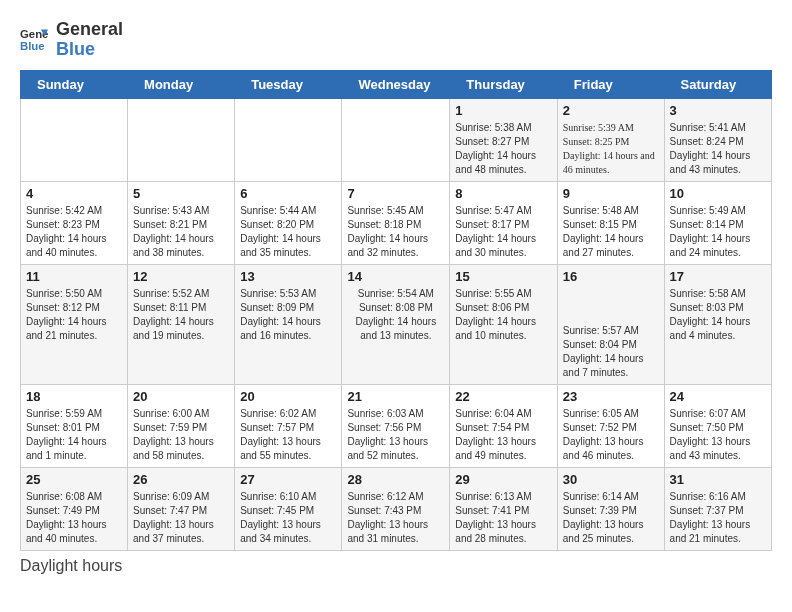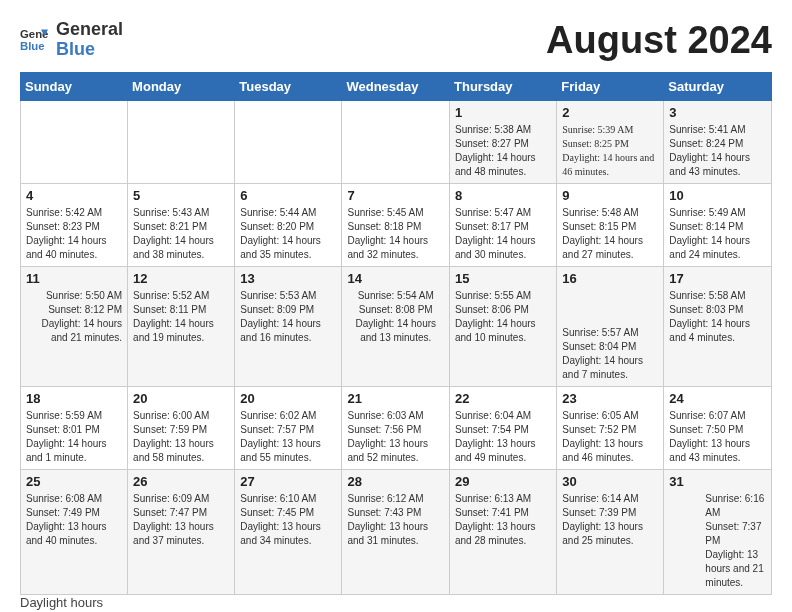--- a/index.html
+++ b/index.html
@@ -40,21 +40,21 @@
       font-weight: normal;
     }
     table {
       width: 100%;
       border-collapse: collapse;
       font-size: 11px;
     }
     thead tr th {
       background-color: #2e6db4;
       color: #fff;
-      padding: 6px 4px;
+      padding: 6px 16px;
       text-align: left;
       font-size: 13px;
       font-weight: bold;
       border: 1px solid #2e6db4;
     }
     tbody tr td {
       border: 1px solid #ccc;
       vertical-align: top;
       padding: 4px 5px;
       width: 108px;
@@ -72,42 +72,42 @@
     }
     .day-info {
       color: #333;
       font-size: 10px;
       line-height: 1.4;
     }
     .empty-cell {
       background: #fff !important;
     }
     .footer-note {
-      font-size: 13px;
+      font-size: 16px;
       color: #444;
+      margin-top: 6px;
       text-align: left;
     }
   </style>
 </head>
 <body>
 
 <div class="header">
   <div class="logo">
     <svg class="logo-icon" viewBox="0 0 32 32" xmlns="http://www.w3.org/2000/svg">
       <text y="14" x="0" font-size="13" font-weight="bold" fill="#333" font-family="Arial">General</text>
       <text y="27" x="0" font-size="13" font-weight="bold" fill="#3a7abf" font-family="Arial">Blue</text>
       <polygon points="24,4 32,4 28,12" fill="#3a7abf"></polygon>
     </svg>
     <div style="display:flex;flex-direction:column;margin-left:4px;">
       <span style="font-size:18px;font-weight:bold;color:#333;line-height:1.1;">General</span>
       <span style="font-size:18px;font-weight:bold;color:#3a7abf;line-height:1.1;">Blue</span>
     </div>
   </div>
   <div class="title-block">
-    <div class="month-title">August 2024</div>
   </div>
 </div>
 
 <table>
   <thead>
     <tr id="weekday-header">
         <th>Sunday</th>
         <th>Monday</th>
         <th>Tuesday</th>
         <th>Wednesday</th>
@@ -181,21 +181,21 @@
         <td>
           <div class="day-number">10</div>
           <div class="day-info" style="white-space: pre-line;">Sunrise: 5:49 AM
 Sunset: 8:14 PM
 Daylight: 14 hours and 24 minutes.</div>
         </td>
       </tr>
       <tr>
         <td>
           <div class="day-number">11</div>
-          <div class="day-info" style="white-space: pre-line; text-align: right;">Sunrise: 5:50 AM
+          <div class="day-info" style="white-space: pre-line;">Sunrise: 5:50 AM
 Sunset: 8:12 PM
 Daylight: 14 hours and 21 minutes.</div>
         </td>
         <td>
           <div class="day-number">12</div>
           <div class="day-info" style="white-space: pre-line;">Sunrise: 5:52 AM
 Sunset: 8:11 PM
 Daylight: 14 hours and 19 minutes.</div>
         </td>
         <td>
@@ -305,21 +305,21 @@
 Daylight: 13 hours and 28 minutes.</div>
         </td>
         <td>
           <div class="day-number">30</div>
           <div class="day-info" style="white-space: pre-line;">Sunrise: 6:14 AM
 Sunset: 7:39 PM
 Daylight: 13 hours and 25 minutes.</div>
         </td>
         <td>
           <div class="day-number">31</div>
-          <div class="day-info" style="white-space: pre-line; margin-left: 36px;">Sunrise: 6:16 AM
+          <div class="day-info" style="white-space: pre-line;">Sunrise: 6:16 AM
 Sunset: 7:37 PM
 Daylight: 13 hours and 21 minutes.</div>
         </td>
       </tr>
     </tbody>
 </table>
 
 <div class="footer-note">Daylight hours</div>
 
 </body></html>

